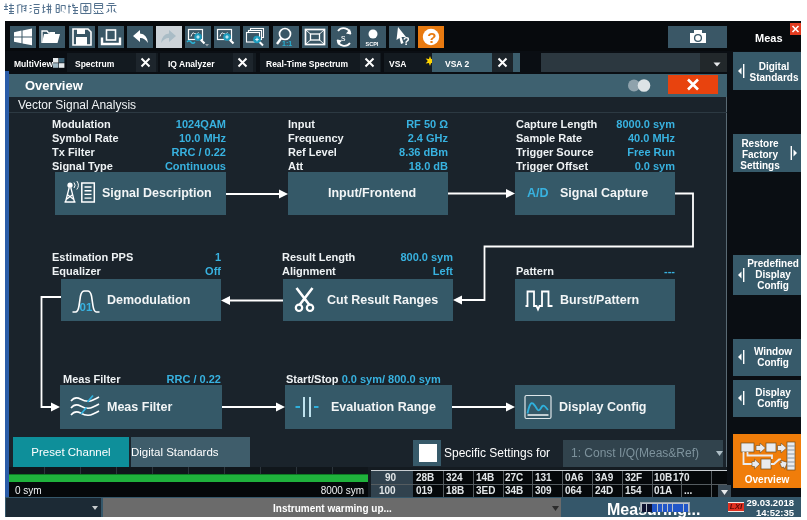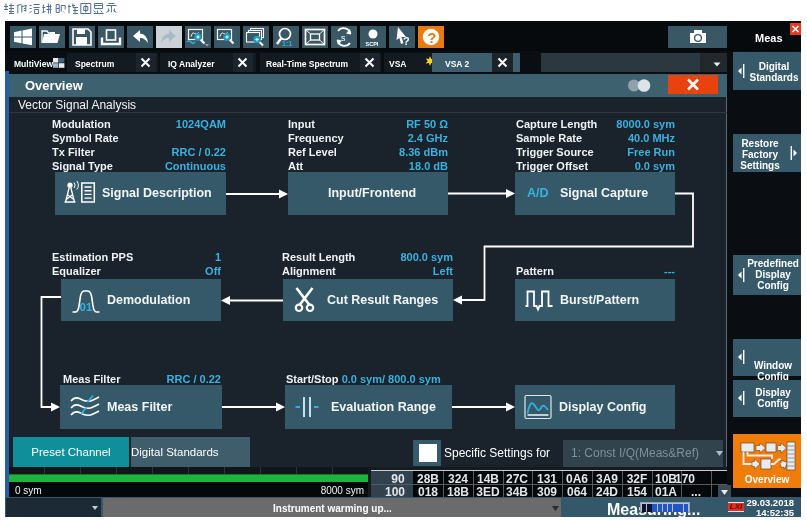--- a/index.html
+++ b/index.html
@@ -5,21 +5,21 @@
 * { margin:0; padding:0; box-sizing:border-box; }
 html,body { width:807px; height:520px; background:#ffffff; font-family:"Liberation Sans", sans-serif; }
 #page { position:relative; width:807px; height:520px; overflow:hidden; }
 .abs { position:absolute; }
 .tile { position:absolute; top:5px; width:26px; height:22px; background:#3a5766; }
 .tab { position:absolute; top:2px; height:19px; background:#131a20; color:#fff; font-size:8.5px; font-weight:bold;text-align:center; }
 .blk { position:absolute; background:#355968; color:#f2f5f6; font-weight:bold; font-size:12.5px; }
 .lbl { position:absolute; color:#eef2f4; font-size:11px; font-weight:bold; white-space:nowrap; }
 .val { position:absolute; color:#38b2e0; font-size:11px; font-weight:bold; text-align:right; white-space:nowrap; }
 .sk { position:absolute; left:728px; width:68px; background:#375a6a; color:#fff; font-weight:bold; font-size:10px; text-align:center; line-height:11px; }
-.cell { position:absolute; color:#e2e6e8; font-size:12px; font-weight:bold; text-align:center; white-space:nowrap; }
+.cell { position:absolute; color:#e2e6e8; font-size:10px; font-weight:bold; text-align:left; white-space:nowrap; }
 svg { display:block; }
 </style>
 </head>
 <body>
 <div id="page">
 
   <svg class="abs" style="left:4px;top:2px" width="122" height="14" viewBox="0 0 122 14" id="titlesvg">
     <g stroke="#53718e" stroke-width="1" fill="none">
         <line x1="0.0" y1="4.5" x2="4.0" y2="4.5"></line>
         <line x1="2.0" y1="1.5" x2="2.0" y2="7.5"></line>
@@ -297,20 +297,21 @@
     <span class="abs" style="left:13px;top:77px;color:#f0f3f5;font-size:12px">Vector Signal Analysis</span>
     <div class="abs" style="left:4px;top:91px;width:718px;height:1px;background:#2c3942"></div>
 
     <span class="lbl" style="left:47px;top:97px">Modulation</span>
       <div class="val" style="left:71px;top:97px;width:150px">1024QAM</div>
     <span class="lbl" style="left:283px;top:97px">Input</span>
       <div class="val" style="left:293px;top:97px;width:150px">RF 50 Ω</div>
     <span class="lbl" style="left:511px;top:97px">Capture Length</span>
       <div class="val" style="left:520px;top:97px;width:150px">8000.0 sym</div>
     <span class="lbl" style="left:47px;top:111px">Symbol Rate</span>
+      <div class="val" style="left:71px;top:111px;width:150px">10.0 MHz</div>
     <span class="lbl" style="left:283px;top:111px">Frequency</span>
       <div class="val" style="left:293px;top:111px;width:150px">2.4 GHz</div>
     <span class="lbl" style="left:511px;top:111px">Sample Rate</span>
       <div class="val" style="left:520px;top:111px;width:150px">40.0 MHz</div>
     <span class="lbl" style="left:47px;top:125px">Tx Filter</span>
       <div class="val" style="left:71px;top:125px;width:150px">RRC / 0.22</div>
     <span class="lbl" style="left:283px;top:125px">Ref Level</span>
       <div class="val" style="left:293px;top:125px;width:150px">8.36 dBm</div>
     <span class="lbl" style="left:511px;top:125px">Trigger Source</span>
       <div class="val" style="left:520px;top:125px;width:150px">Free Run</div>
@@ -442,21 +443,21 @@
     <div class="abs" style="left:4px;top:461px;width:359px;height:15px;background:#05080a">
       <span style="position:absolute;left:6px;top:3px;color:#f0f2f4;font-size:10px">0 sym</span>
       <span style="position:absolute;right:4px;top:3px;color:#f0f2f4;font-size:10px">8000 sym</span>
     </div>
 
     <div class="abs" style="left:366px;top:449px;width:356px;height:27px;background:#05080a;border-top:1px solid #c8cdd1">
       <div style="position:absolute;left:0;top:0;width:42px;height:27px;background:#31424e"></div>
       <div class="cell" style="left:14px;top:1px;width:26px">90</div>
       <div class="cell" style="left:8px;top:14px;width:32px">100</div>
       <div class="cell" style="left:45px;top:1px;width:24px">28B</div>
-      <div class="cell" style="left:45px;top:14px;width:24px">018</div>
+      <div class="cell" style="left:45px;top:14px;width:24px">019</div>
       <div style="position:absolute;left:72px;top:0px;width:1px;height:27px;background:#555c60"></div>
       <div class="cell" style="left:75px;top:1px;width:24px">324</div>
       <div class="cell" style="left:75px;top:14px;width:24px">18B</div>
       <div style="position:absolute;left:102px;top:0px;width:1px;height:27px;background:#555c60"></div>
       <div class="cell" style="left:105px;top:1px;width:24px">14B</div>
       <div class="cell" style="left:105px;top:14px;width:24px">3ED</div>
       <div style="position:absolute;left:132px;top:0px;width:1px;height:27px;background:#555c60"></div>
       <div class="cell" style="left:134px;top:1px;width:24px">27C</div>
       <div class="cell" style="left:134px;top:14px;width:24px">34B</div>
       <div style="position:absolute;left:161px;top:0px;width:1px;height:27px;background:#555c60"></div>
@@ -520,21 +521,21 @@
           <rect x="6" y="0" width="1.4" height="14" fill="#fff"></rect>
         </svg>Digital<br>Standards</div>
     <div class="sk" style="top:113px;height:38px;padding-top:4px;padding-right:14px"><svg style="position:absolute;right:3px;top:12px" width="8" height="14" viewBox="0 0 8 14">
           <rect x="0.6" y="0" width="1.4" height="14" fill="#fff"></rect>
           <path d="M3.5 3.5 L7 7 L3.5 10.5 Z" fill="#fff"></path>
         </svg>Restore<br>Factory<br>Settings</div>
     <div class="sk" style="top:234px;height:40px;padding-top:3px;padding-left:12px"><svg style="position:absolute;left:4px;top:13px" width="8" height="14" viewBox="0 0 8 14">
           <path d="M4.5 3.5 L1 7 L4.5 10.5 Z" fill="#fff"></path>
           <rect x="6" y="0" width="1.4" height="14" fill="#fff"></rect>
         </svg>Predefined<br>Display<br>Config</div>
-    <div class="sk" style="top:318px;height:37px;padding-top:21px;padding-left:12px"><svg style="position:absolute;left:4px;top:11px" width="8" height="14" viewBox="0 0 8 14">
+    <div class="sk" style="top:318px;height:37px;padding-top:7px;padding-left:12px"><svg style="position:absolute;left:4px;top:11px" width="8" height="14" viewBox="0 0 8 14">
           <path d="M4.5 3.5 L1 7 L4.5 10.5 Z" fill="#fff"></path>
           <rect x="6" y="0" width="1.4" height="14" fill="#fff"></rect>
         </svg>Window<br>Config</div>
     <div class="sk" style="top:359px;height:37px;padding-top:7px;padding-left:12px"><svg style="position:absolute;left:4px;top:11px" width="8" height="14" viewBox="0 0 8 14">
           <path d="M4.5 3.5 L1 7 L4.5 10.5 Z" fill="#fff"></path>
           <rect x="6" y="0" width="1.4" height="14" fill="#fff"></rect>
         </svg>Display<br>Config</div>
     <div class="sk" style="top:413px;height:54px;background:#f07d0a;padding-top:40px"><svg style="position:absolute;left:7px;top:7px" width="56" height="30" viewBox="0 0 56 30">
 <g fill="#e9ebef" stroke="#6a4a20" stroke-width="0.7">
 <rect x="1" y="2" width="13" height="9"></rect>

